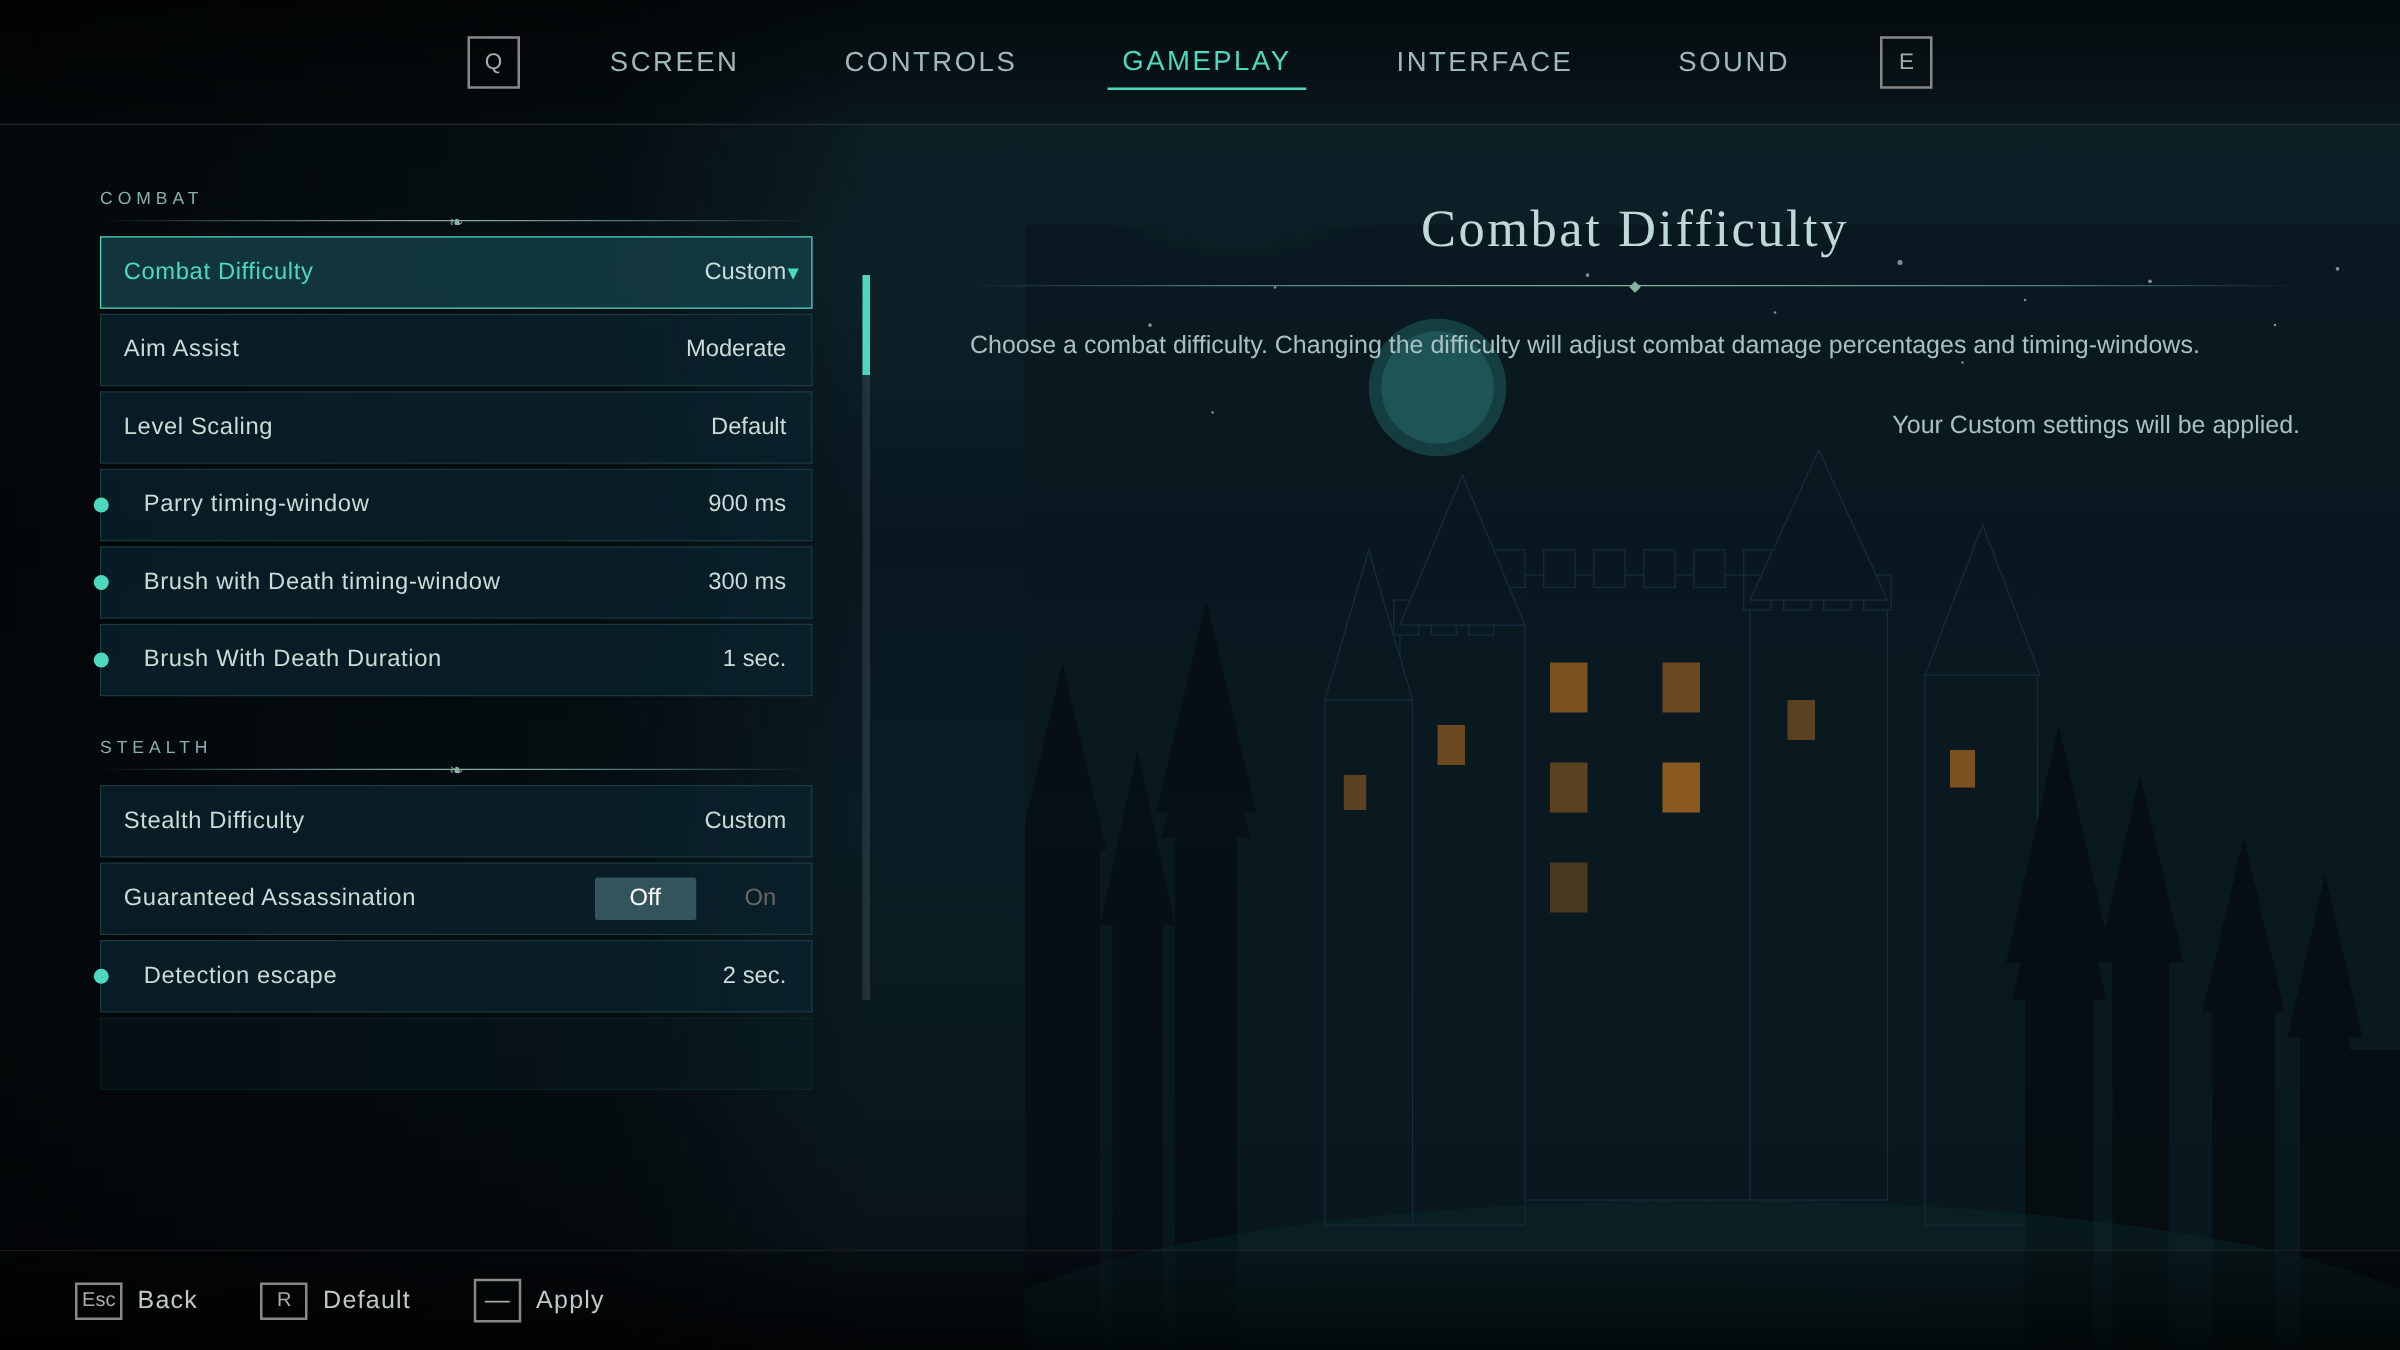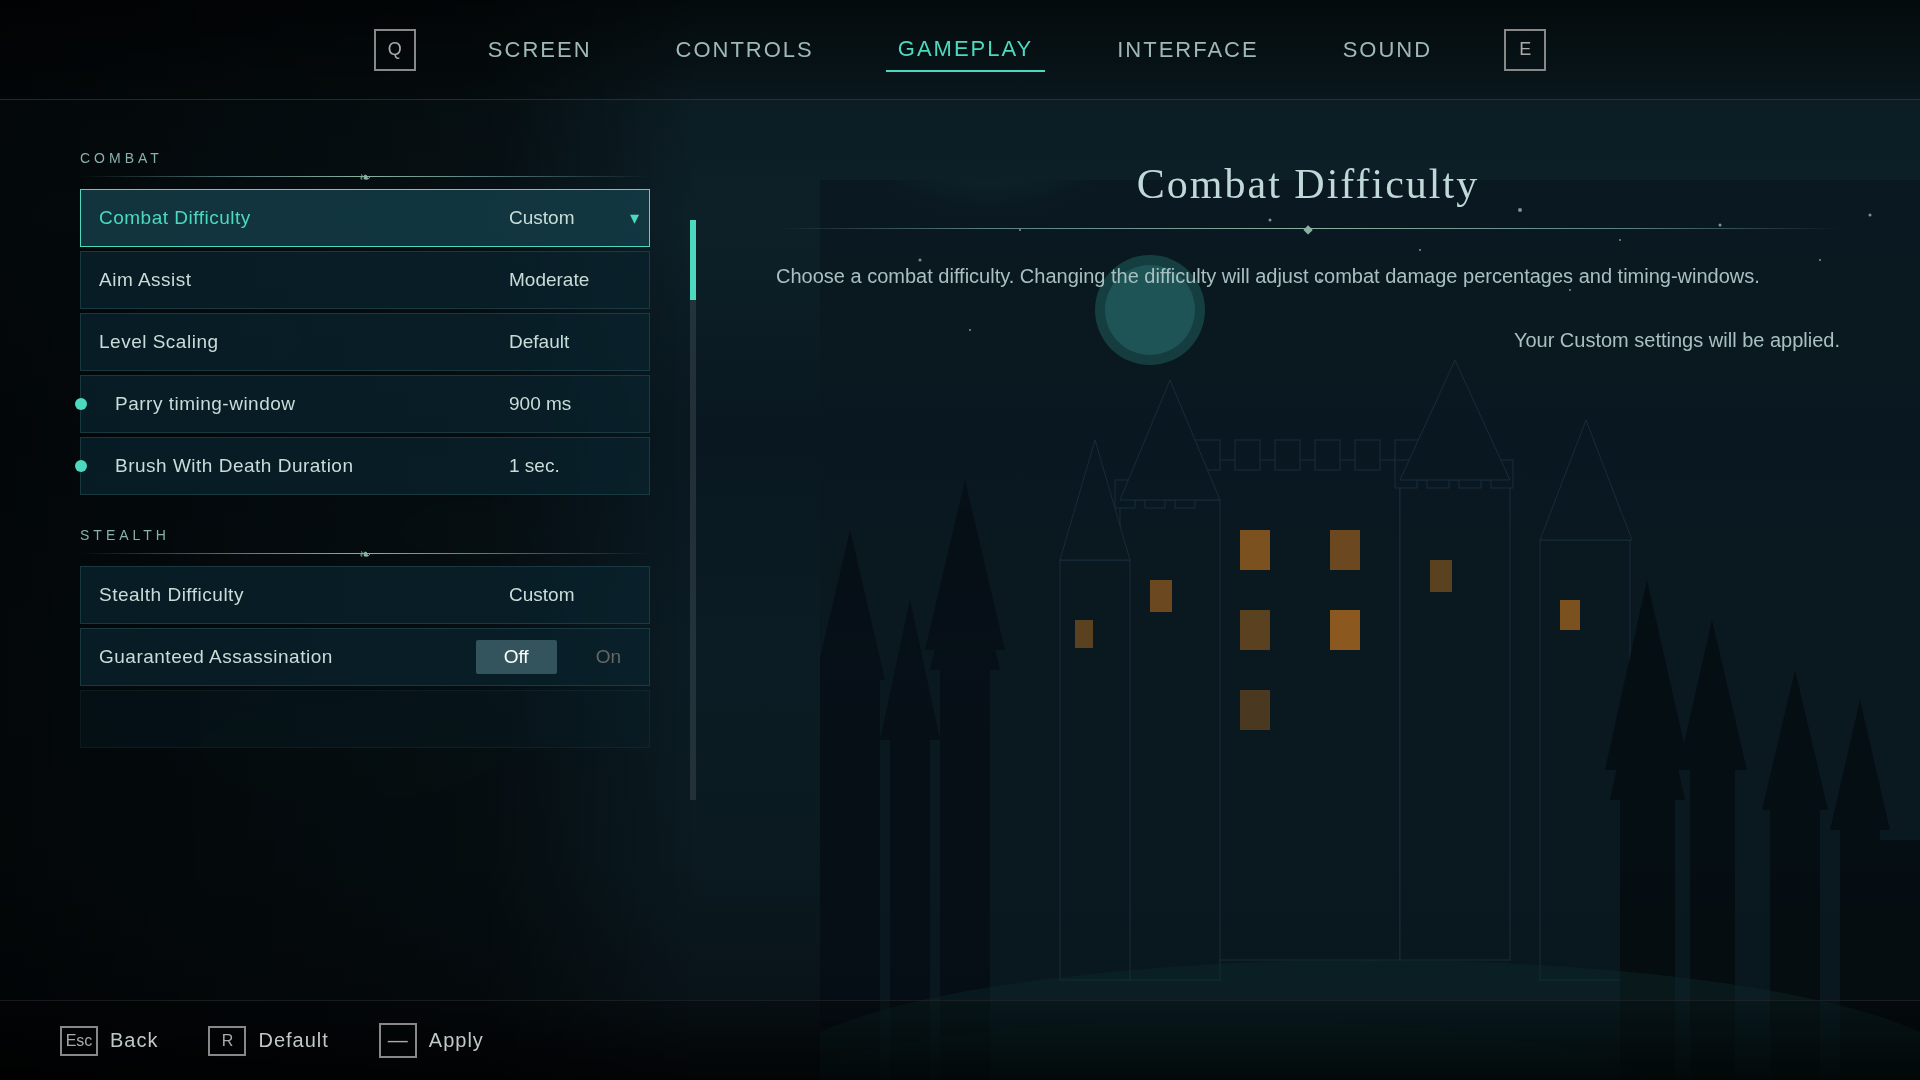--- a/index.html
+++ b/index.html
@@ -183,21 +183,21 @@
 
     .settings-row.selected .row-label {
       color: #4dd9c0;
     }
 
     .row-value {
       font-size: 19px;
       color: #c8ddd8;
       padding-right: 20px;
       min-width: 140px;
-      text-align: left;
+      text-align: right;
     }
 
     
     .toggle-container {
       display: flex;
       align-items: center;
       margin-right: 0;
       padding-left: 24px;
     }
 
@@ -493,20 +493,25 @@
       <span class="row-label">Level Scaling</span>
       <span class="row-value">Default</span>
     </div>
 
     <div class="settings-row">
       <div class="row-dot"></div>
       <span class="row-label">Parry timing-window</span>
       <span class="row-value">900 ms</span>
     </div>
 
+    <div class="settings-row">
+      <div class="row-dot"></div>
+      <span class="row-label">Brush with Death timing-window</span>
+      <span class="row-value">300 ms</span>
+    </div>
 
     <div class="settings-row">
       <div class="row-dot"></div>
       <span class="row-label">Brush With Death Duration</span>
       <span class="row-value">1 sec.</span>
     </div>
 
     <div class="section-label" style="margin-top: 28px;">STEALTH</div>
     <div class="section-divider"></div>
 
@@ -516,20 +521,25 @@
     </div>
 
     <div class="settings-row">
       <span class="row-label">Guaranteed Assassination</span>
       <div class="toggle-container">
         <span class="toggle-option selected-off">Off</span>
         <span class="toggle-option unselected-on">On</span>
       </div>
     </div>
 
+    <div class="settings-row">
+      <div class="row-dot"></div>
+      <span class="row-label">Detection escape</span>
+      <span class="row-value">2 sec.</span>
+    </div>
 
     <div class="settings-row" style="opacity:0.4;">
     </div>
 
   </div>
 
   <div class="scroll-track" style="position:relative;left:0;">
     <div class="scroll-thumb"></div>
   </div>
 

